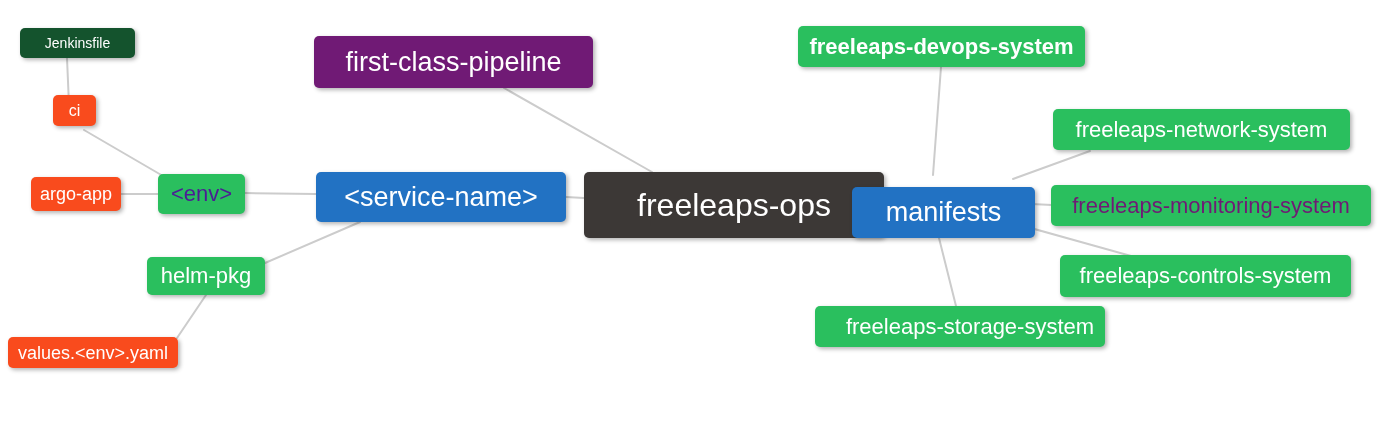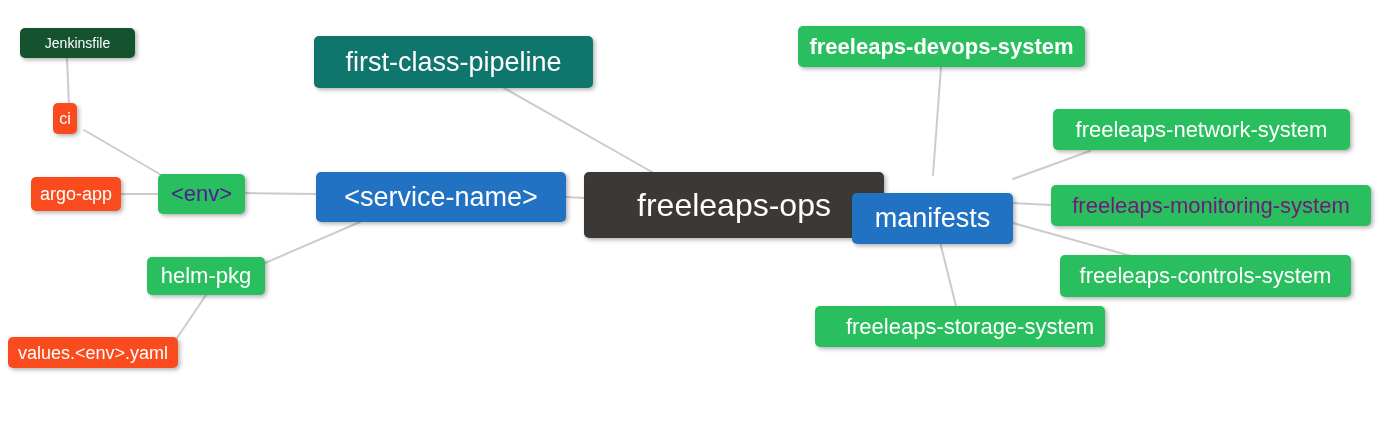--- a/index.html
+++ b/index.html
@@ -50,27 +50,27 @@
       <line x1="652" y1="172" x2="504" y2="88" stroke="#cccccc" stroke-width="2" stroke-linecap="round"></line>
       <line x1="846" y1="201" x2="852" y2="201" stroke="#cccccc" stroke-width="2" stroke-linecap="round"></line>
       <line x1="933" y1="175" x2="941" y2="67" stroke="#cccccc" stroke-width="2" stroke-linecap="round"></line>
       <line x1="1013" y1="179" x2="1090" y2="151" stroke="#cccccc" stroke-width="2" stroke-linecap="round"></line>
       <line x1="1013" y1="203" x2="1052" y2="205" stroke="#cccccc" stroke-width="2" stroke-linecap="round"></line>
       <line x1="1013" y1="223" x2="1131" y2="256" stroke="#cccccc" stroke-width="2" stroke-linecap="round"></line>
       <line x1="936" y1="226" x2="956" y2="306" stroke="#cccccc" stroke-width="2" stroke-linecap="round"></line>
     </svg>
   <div id="node-layer">
       <div class="node" style="left: 584px; top: 172px; width: 300px; height: 66px; font-size: 32px; background: rgb(60, 56, 54); color: rgb(255, 255, 255);">freeleaps-ops</div>
-      <div class="node" style="left: 314px; top: 36px; width: 279px; height: 52px; font-size: 27px; background: #0f766e; color: rgb(255, 255, 255);">first-class-pipeline</div>
+      <div class="node" style="left: 314px; top: 36px; width: 279px; height: 52px; font-size: 27px; background: #701a75; color: rgb(255, 255, 255);">first-class-pipeline</div>
       <div class="node" style="left: 316px; top: 172px; width: 250px; height: 50px; font-size: 27px; background: rgb(34, 114, 195); color: rgb(255, 255, 255);">&lt;service-name&gt;</div>
-      <div class="node" style="left: 852px; top: 193px; width: 161px; height: 51px; font-size: 27px; background: rgb(34, 114, 195); color: rgb(255, 255, 255);">manifests</div>
+      <div class="node" style="left: 852px; top: 187px; width: 183px; height: 51px; font-size: 27px; background: rgb(34, 114, 195); color: rgb(255, 255, 255);">manifests</div>
       <div class="node" style="left: 158px; top: 174px; width: 87px; height: 40px; font-size: 22px; background: rgb(42, 191, 94); color: #4c1d95;">&lt;env&gt;</div>
       <div class="node" style="left: 147px; top: 257px; width: 118px; height: 38px; font-size: 22px; background: rgb(42, 191, 94); color: rgb(255, 255, 255);">helm-pkg</div>
       <div class="node" style="left: 31px; top: 177px; width: 90px; height: 34px; font-size: 18px; background: rgb(249, 75, 29); color: rgb(255, 255, 255);">argo-app</div>
-      <div class="node" style="left: 53px; top: 103px; width: 24px; height: 31px; font-size: 16px; background: rgb(249, 75, 29); color: rgb(255, 255, 255);">ci</div>
+      <div class="node" style="left: 53px; top: 95px; width: 43px; height: 31px; font-size: 16px; background: rgb(249, 75, 29); color: rgb(255, 255, 255);">ci</div>
       <div class="node" style="left: 8px; top: 337px; width: 170px; height: 31px; font-size: 18px; background: rgb(249, 75, 29); color: rgb(255, 255, 255);">values.&lt;env&gt;.yaml</div>
       <div class="node" style="left: 20px; top: 28px; width: 115px; height: 30px; font-size: 14px; background: #14532d; color: rgb(255, 255, 255);">Jenkinsfile</div>
       <div class="node" style="left: 798px; top: 26px; width: 287px; height: 41px; font-size: 22px; background: rgb(42, 191, 94); color: rgb(255, 255, 255); font-weight: bold;">freeleaps-devops-system</div>
       <div class="node" style="left: 1053px; top: 109px; width: 297px; height: 41px; font-size: 22px; background: rgb(42, 191, 94); color: rgb(255, 255, 255);">freeleaps-network-system</div>
       <div class="node" style="left: 1051px; top: 185px; width: 320px; height: 41px; font-size: 22px; background: rgb(42, 191, 94); color: #701a75;">freeleaps-monitoring-system</div>
       <div class="node" style="left: 1060px; top: 255px; width: 291px; height: 42px; font-size: 22px; background: rgb(42, 191, 94); color: rgb(255, 255, 255);">freeleaps-controls-system</div>
       <div class="node" style="left: 815px; top: 306px; width: 290px; height: 41px; font-size: 22px; background: rgb(42, 191, 94); color: rgb(255, 255, 255); padding-left: 20px;">freeleaps-storage-system</div>
     </div>
 </div>
 

